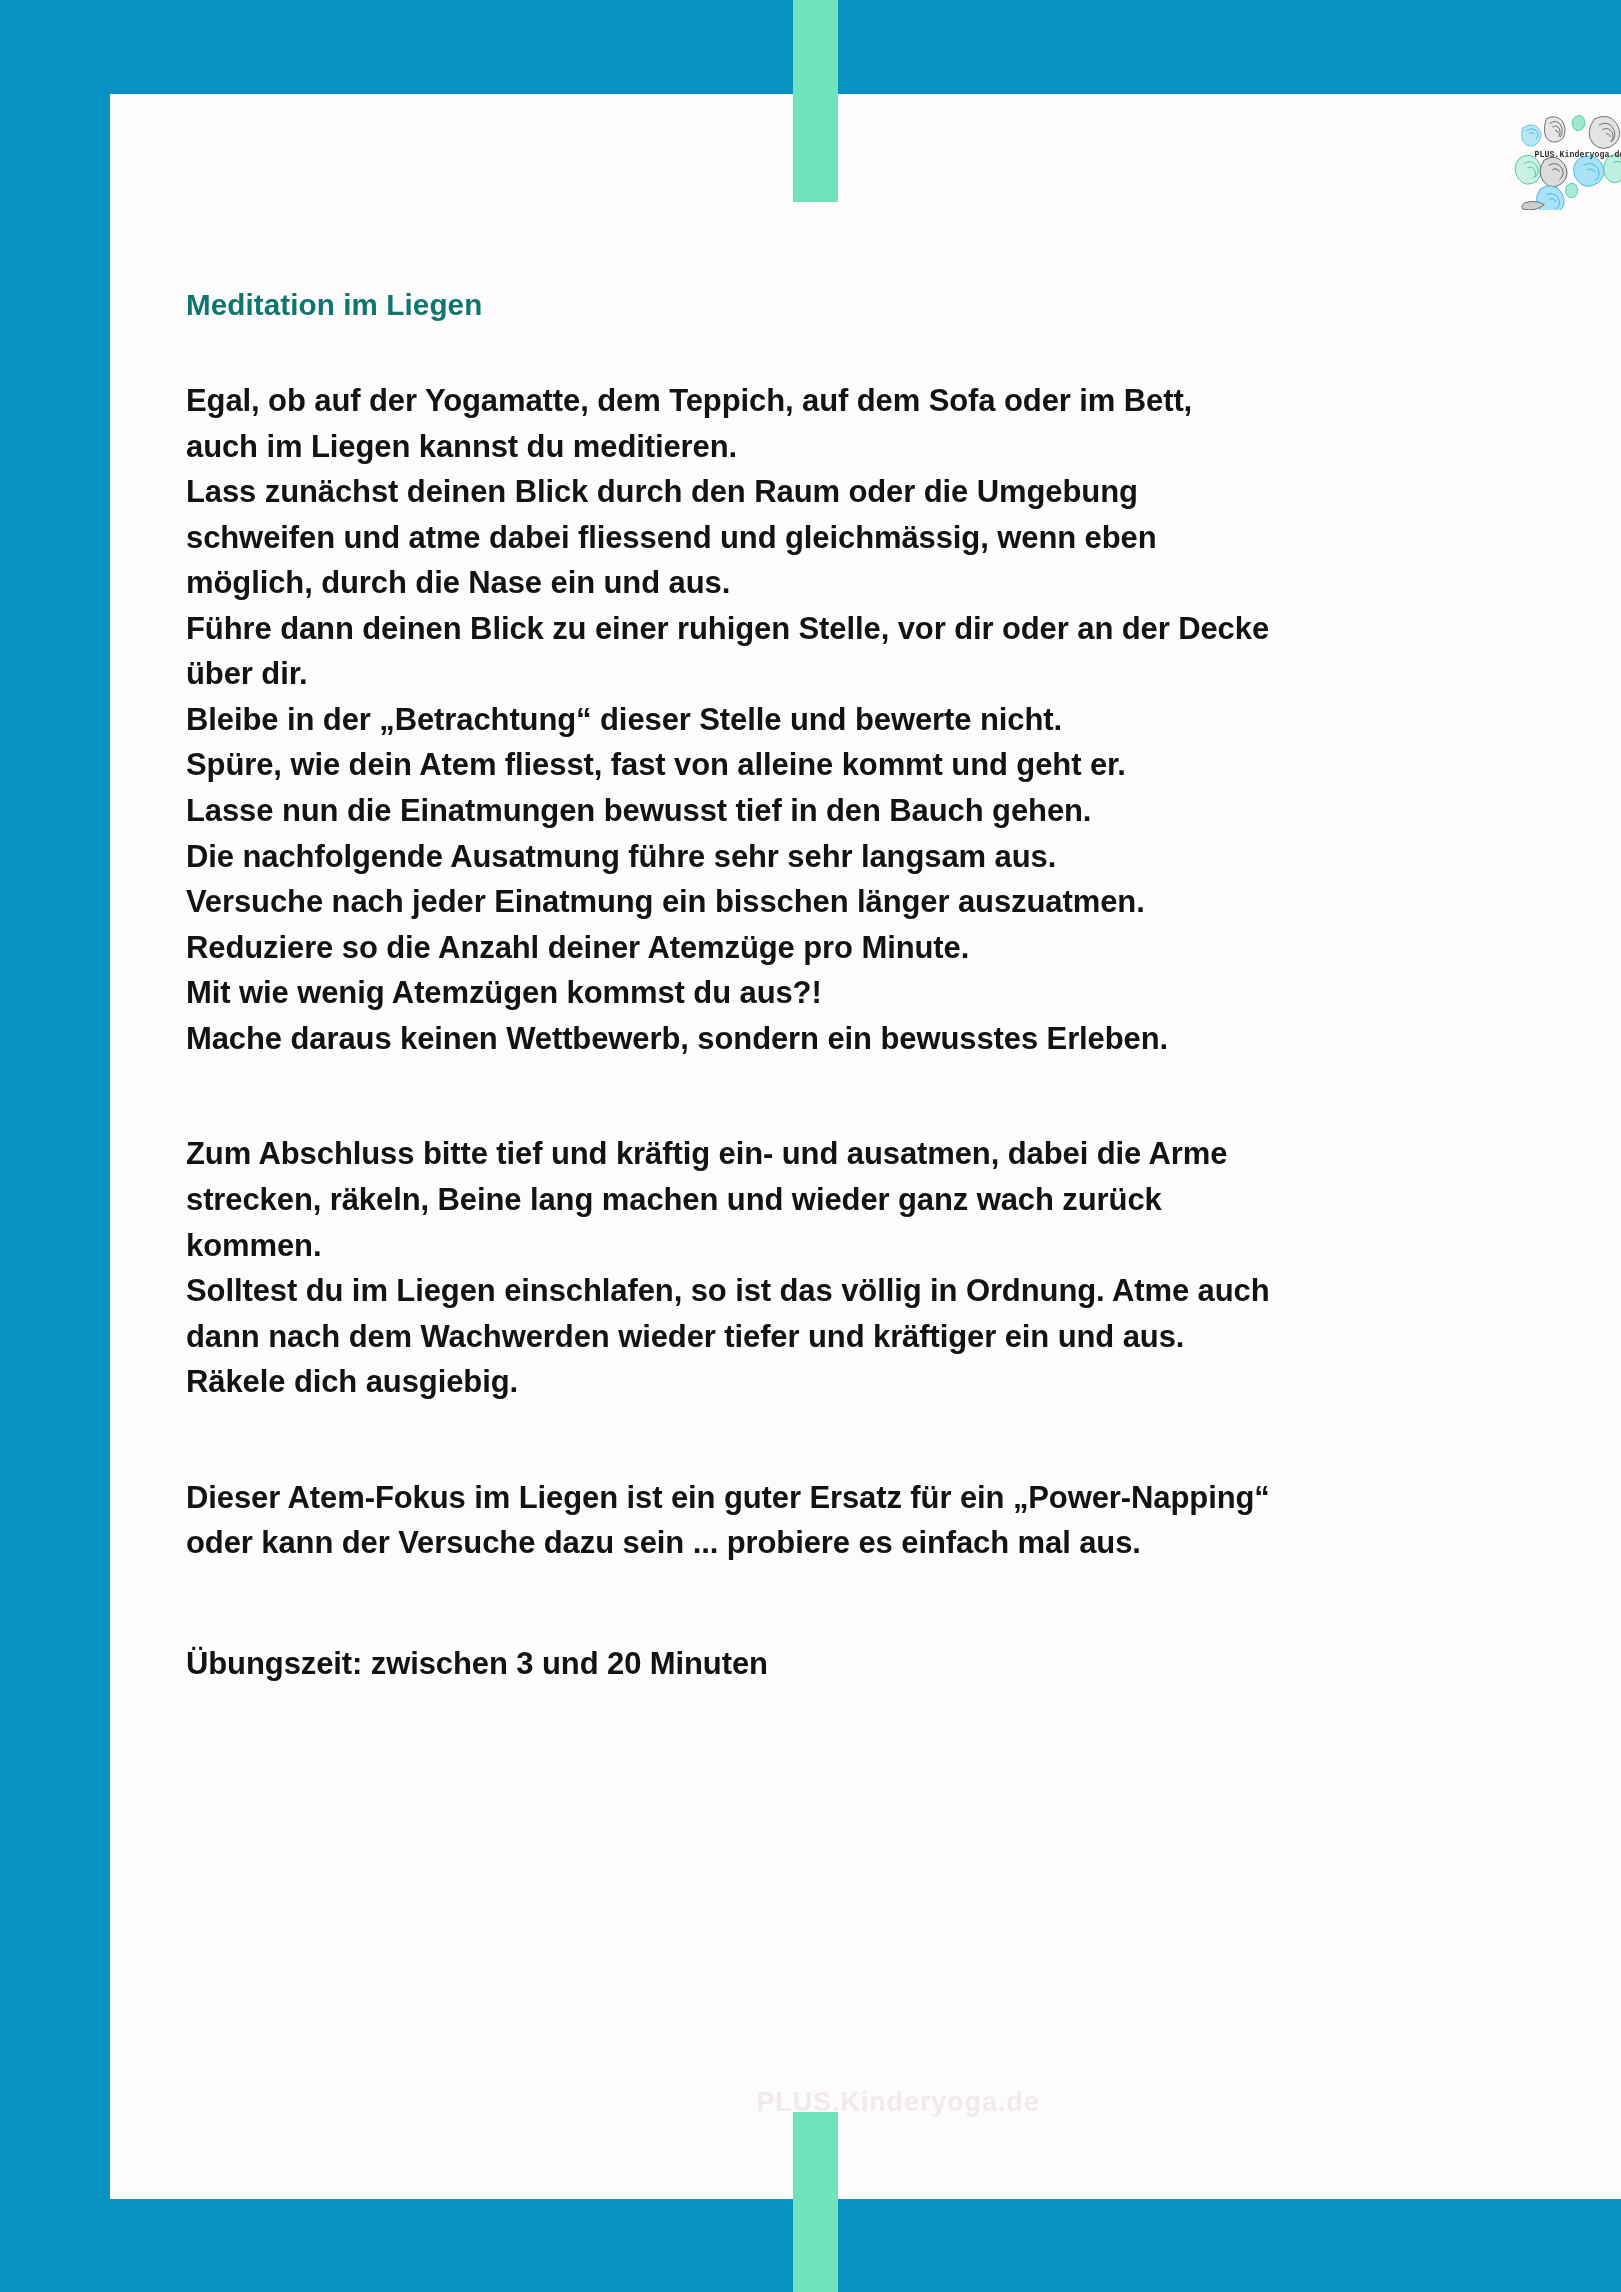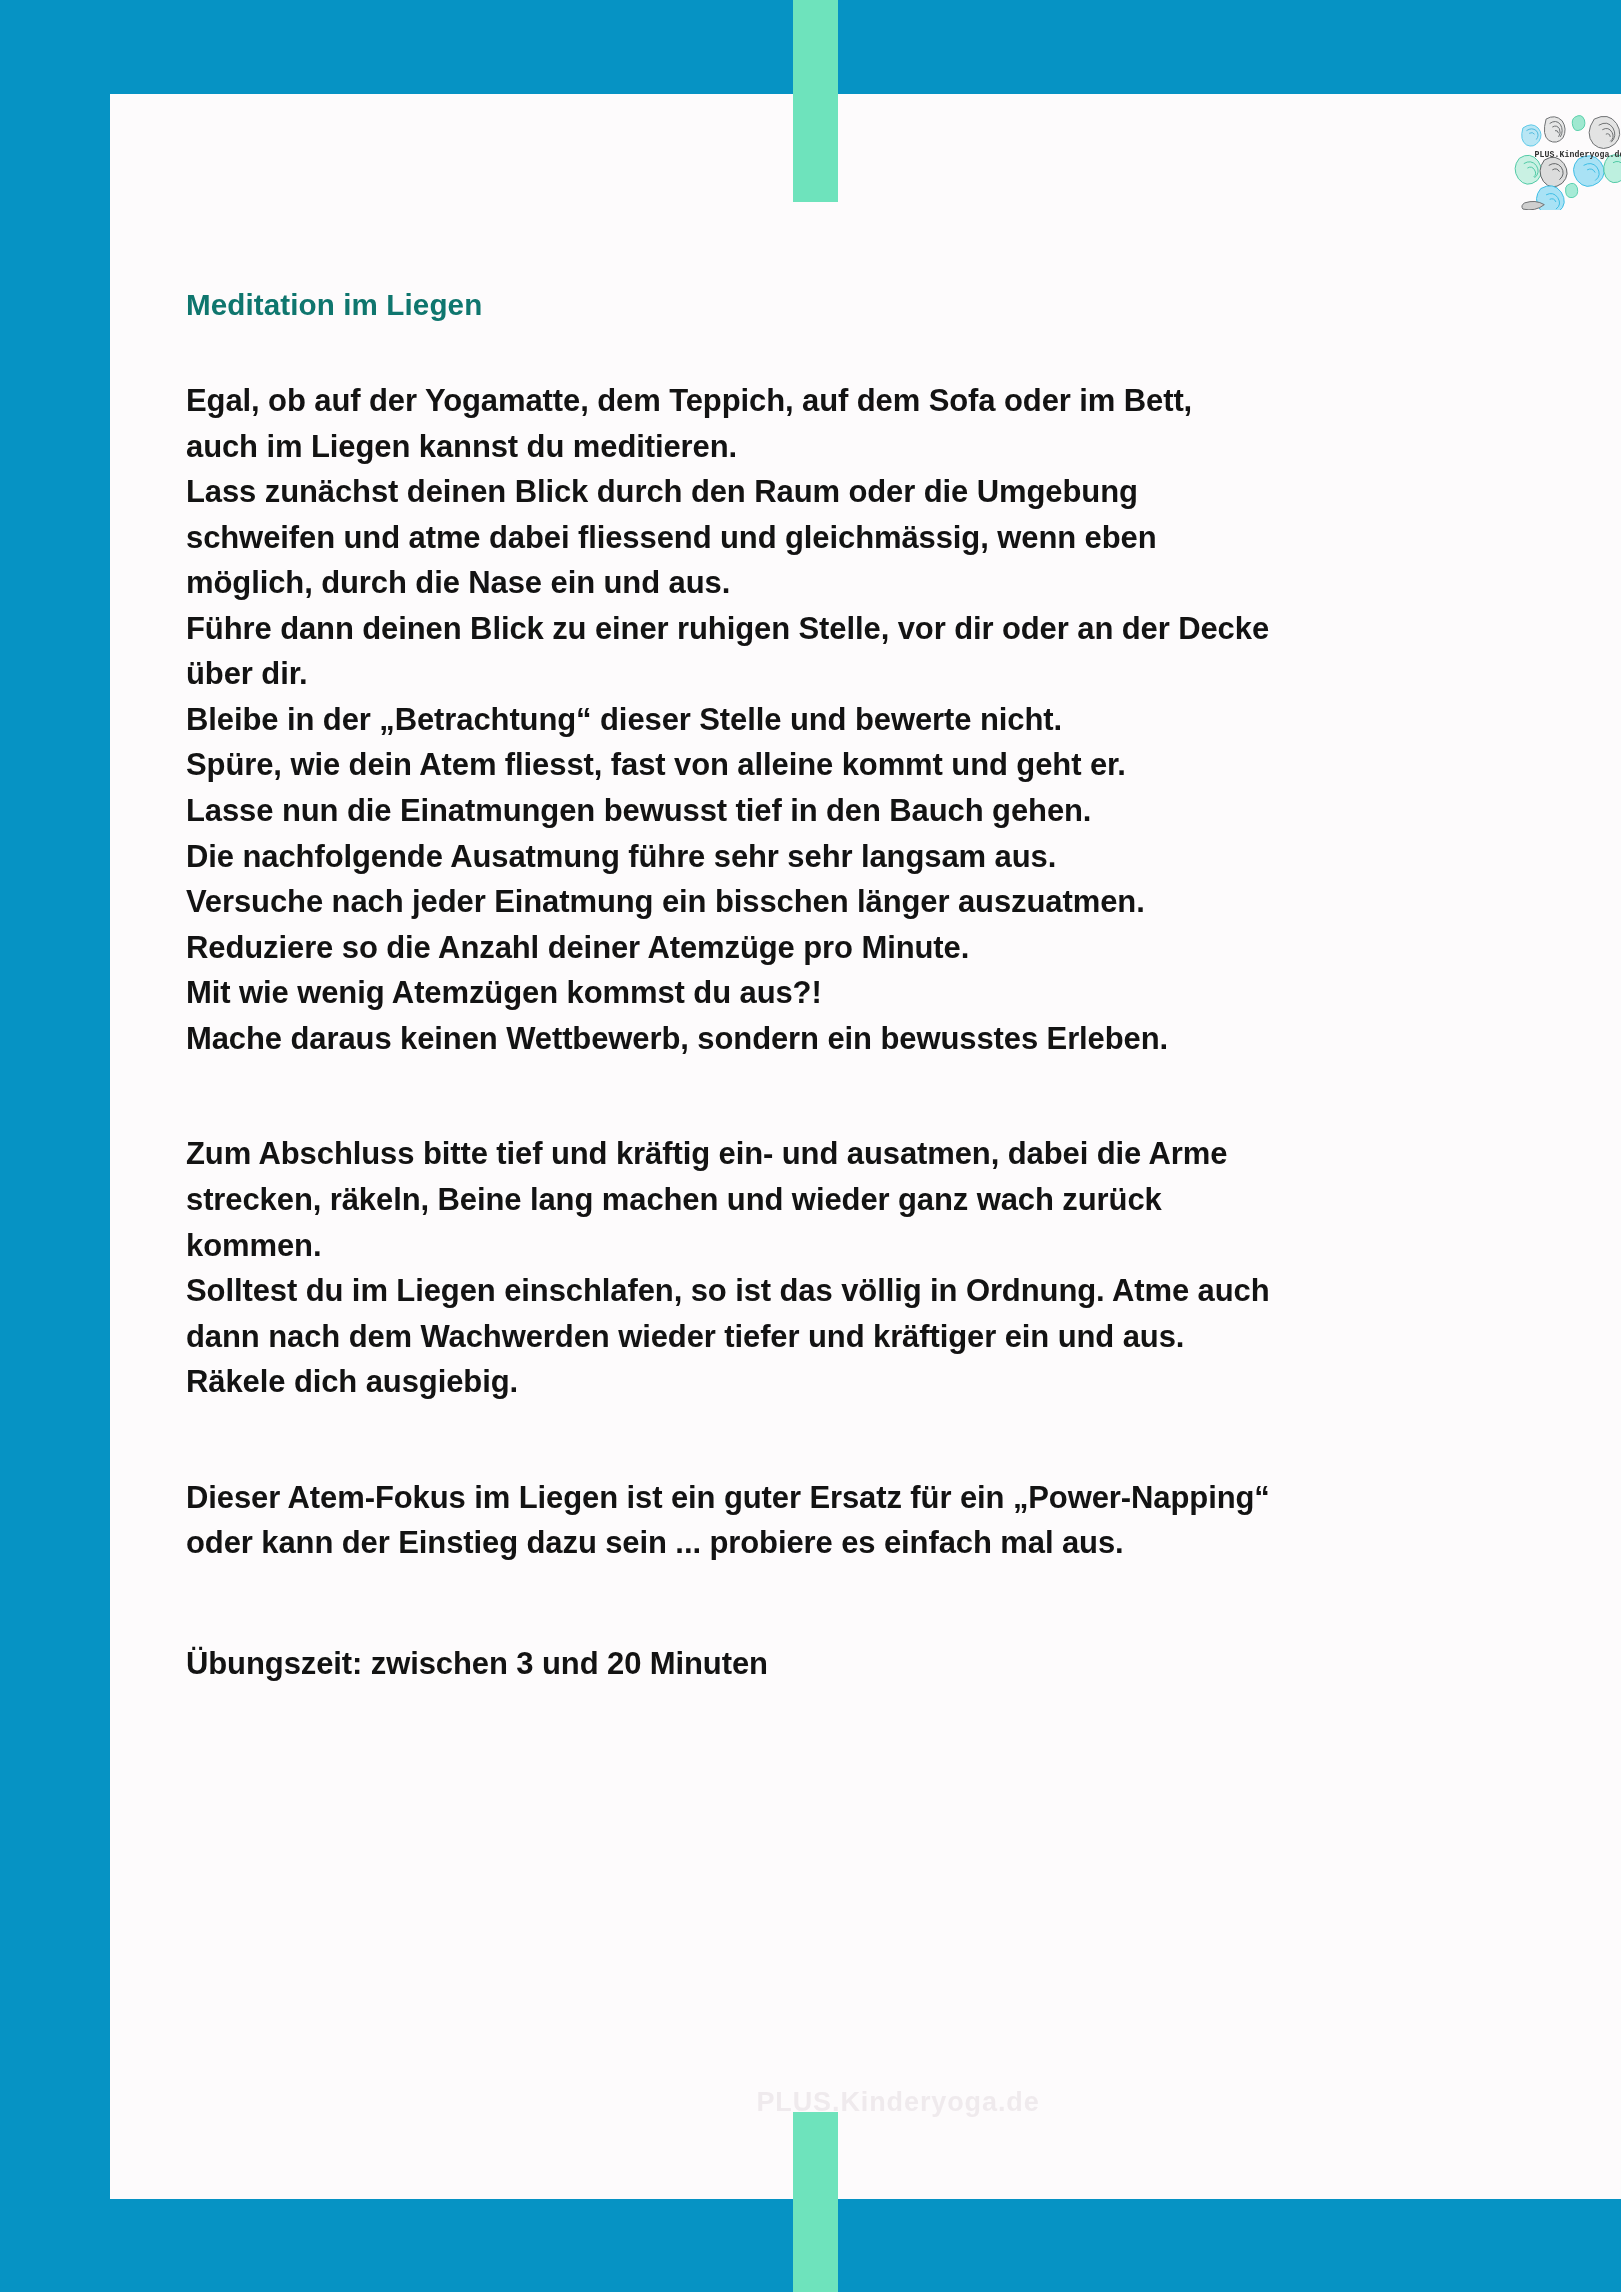--- a/index.html
+++ b/index.html
@@ -212,21 +212,21 @@
 Mache daraus keinen Wettbewerb, sondern ein bewusstes Erleben.</p>
 
     <p class="para para-gap-lg">Zum Abschluss bitte tief und kräftig ein- und ausatmen, dabei die Arme
 strecken, räkeln, Beine lang machen und wieder ganz wach zurück
 kommen.
 Solltest du im Liegen einschlafen, so ist das völlig in Ordnung. Atme auch
 dann nach dem Wachwerden wieder tiefer und kräftiger ein und aus.
 Räkele dich ausgiebig.</p>
 
     <p class="para">Dieser Atem-Fokus im Liegen ist ein guter Ersatz für ein „Power-Napping“
-oder kann der Einstieg dazu sein ... probiere es einfach mal aus.</p>
+oder kann der Versuche dazu sein ... probiere es einfach mal aus.</p>
 
     <div class="duration-wrap">
       <p class="duration">Übungszeit: zwischen 3 und 20 Minuten</p>
     </div>
 
   </div>
 
   <div class="watermark">PLUS.Kinderyoga.de</div>
 
 </div>

